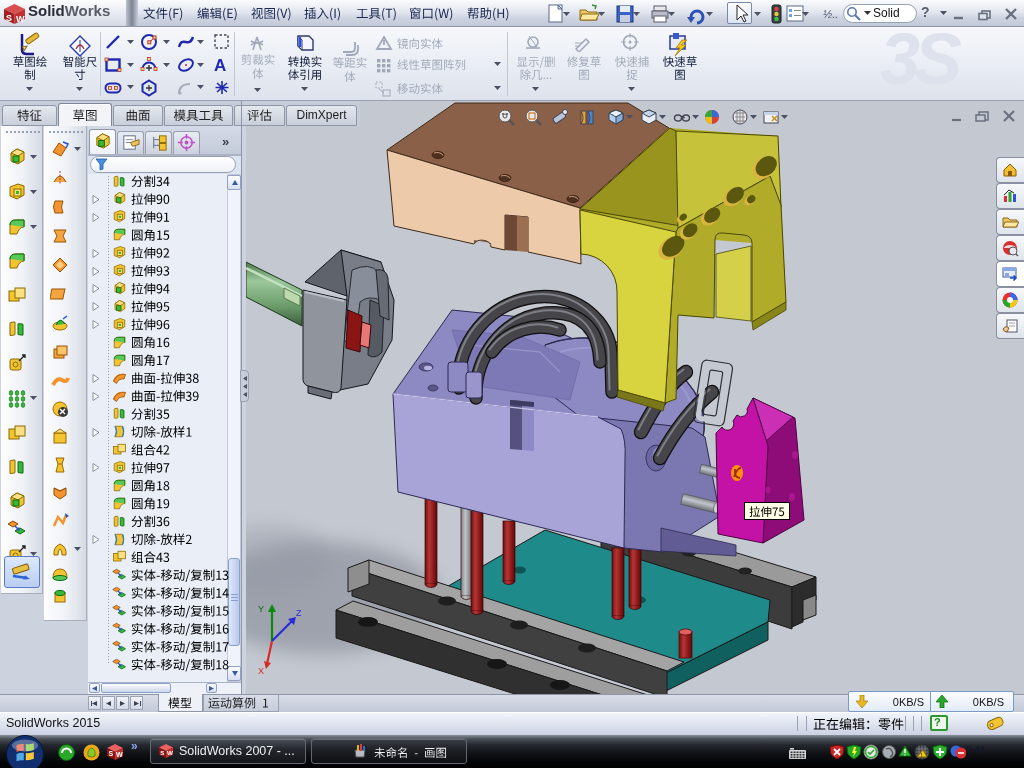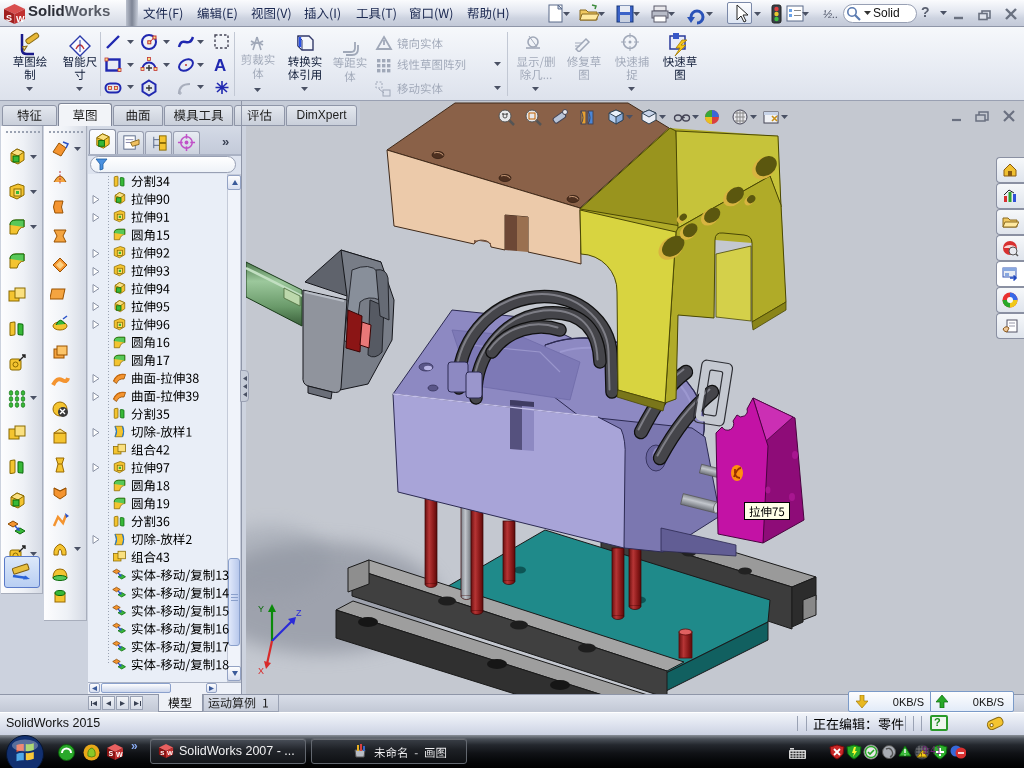--- a/index.html
+++ b/index.html
@@ -503,20 +503,21 @@
     <svg class="abs" style="left:950px;top:7px" width="70" height="14" viewBox="0 0 70 14">
 <g stroke="#6a7180" stroke-width="2.4" fill="none">
 <line x1="4" y1="11" x2="13" y2="11"></line>
 <rect x="32" y="4" width="8" height="7" stroke-width="1.6"></rect>
 <rect x="29" y="6.5" width="8" height="6" fill="#dfe3ec" stroke-width="1.6"></rect>
 <line x1="56" y1="2" x2="66" y2="12"></line>
         <line x1="66" y1="2" x2="56" y2="12"></line>
 </g>
     </svg>
     <div style="position:absolute;left:0px;top:27px;width:1024px;height:74px;background:linear-gradient(#f6f8fb,#e7ebf3 60%,#dde2ec);border-bottom:1px solid #99a0b2"></div>
+    <div style="position:absolute;left:880px;top:18px;font-size:72px;font-weight:bold;font-style:italic;color:#dee2ec;letter-spacing:-6px">3S</div>
     <svg class="abs" style="left:16px;top:32px" width="28" height="26" viewBox="0 0 28 26">
 <path d="M6,2 L6,18 Q6,22 11,22 L18,22" fill="none" stroke="#1a1a8a" stroke-width="2.5"></path>
 <rect x="9" y="4" width="14" height="5" rx="2" transform="rotate(-35 16 6)" fill="#e8b838" stroke="#8a6a10"></rect>
 <polygon points="7,14 11,16 6,18" fill="#f0d8a0" stroke="#8a6a10" transform="rotate(-35 8 15)"></polygon>
 </svg>
     <svg class="abs" style="left:26px;top:87px" width="7" height="5" viewBox="0 0 7 5">
       <polygon points="0,0 7,0 3.5,4" fill="#4a5164"></polygon>
     </svg>
     <svg class="abs" style="left:68px;top:34px" width="24" height="24" viewBox="0 0 24 24">
 <polygon points="12,2 22,12 12,22 2,12" fill="#f8f8ff" stroke="#2a3aaa" stroke-width="1.4"></polygon>
@@ -1238,21 +1239,21 @@
     </svg>
     <svg class="abs" style="left:932px;top:744px" width="16" height="16" viewBox="0 0 16 16">
       <path d="M8,1 L15,3 L14,10 Q11,14 8,15 Q5,14 2,10 L1,3 Z" fill="#30b030" stroke="#0a6a0a"></path>
       <path d="M8,4 l0,8 M4,8 l8,0" stroke="#fff" stroke-width="2"></path>
     </svg>
     <svg class="abs" style="left:950px;top:744px" width="16" height="16" viewBox="0 0 16 16">
       <circle cx="6" cy="7" r="5.5" fill="#3868d8"></circle>
       <circle cx="11" cy="9" r="5.5" fill="#d83030"></circle>
       <rect x="8" y="8.2" width="6" height="1.6" fill="#fff"></rect>
     </svg>
-    <div style="position:absolute;left:922px;top:745px;font-size:10px;color:#701a75">9:41</div>
+    <div style="position:absolute;left:966px;top:745px;font-size:10px;color:#0f172a">9:41</div>
     <svg class="abs" style="left:0;top:0;pointer-events:none" width="1024" height="768" viewBox="0 0 1024 768">
       <g transform="translate(143 18) scale(0.01250 -0.01250)" fill="#1d2a52">
         <use href="#q0"></use>
         <use href="#q1" x="1000"></use>
         <use href="#q2" x="2000"></use>
         <use href="#q3" x="2338"></use>
         <use href="#q4" x="2890"></use>
       </g>
       <g transform="translate(197 18) scale(0.01250 -0.01250)" fill="#1d2a52">
         <use href="#q5"></use>

